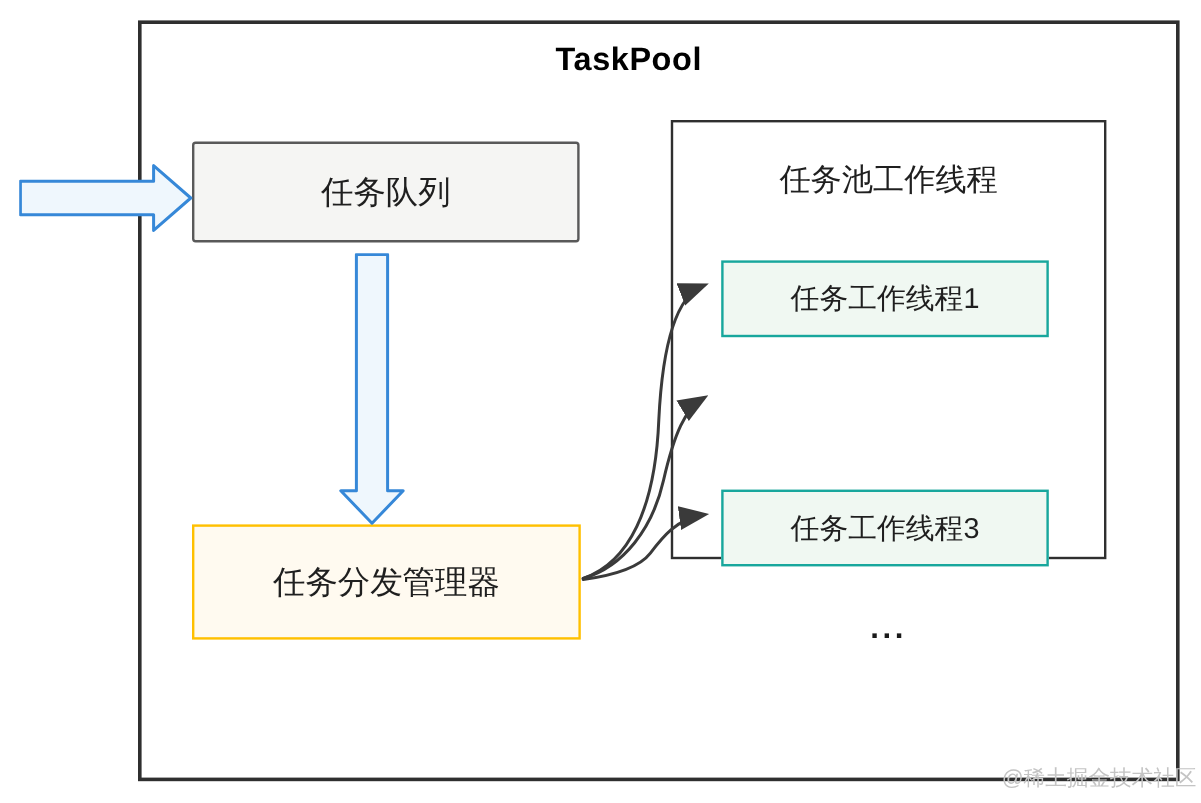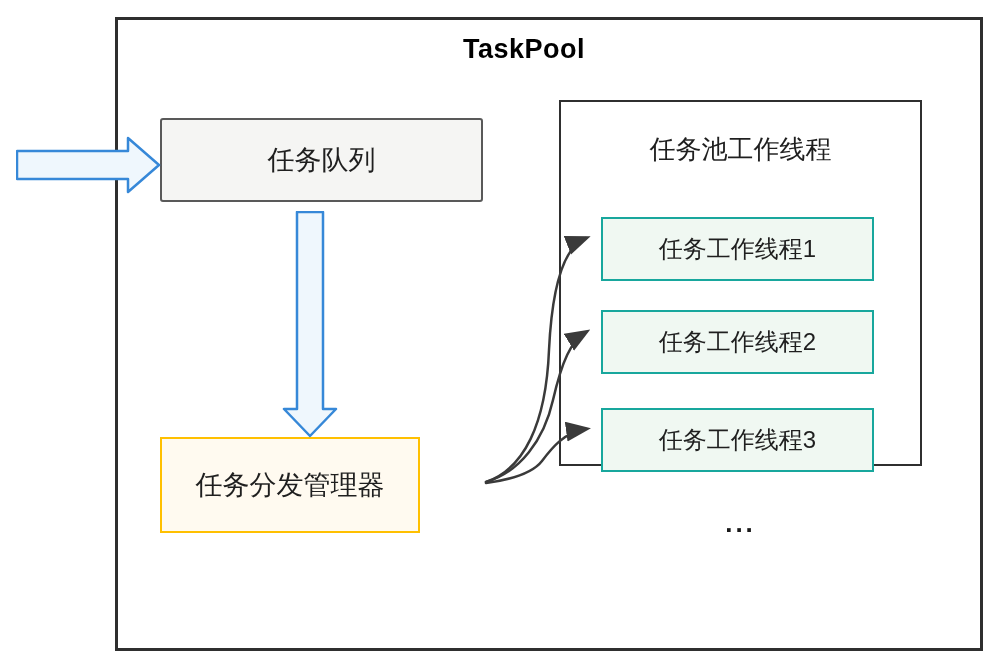--- a/index.html
+++ b/index.html
@@ -40,21 +40,21 @@
   .queue-box {
     left: 160px; top: 118px;
     width: 323px; height: 84px;
     border: 2px solid var(--queue-border, #595959);
     background: var(--queue-fill, #f5f5f3);
     border-radius: 3px;
     font-size: 27px;
   }
   .manager-box {
     left: 160px; top: 437px;
-    width: 260px; height: 96px;
+    width: 324px; height: 96px;
     border: 2px solid var(--manager-border, #ffc000);
     background: var(--manager-fill, #fffaf0);
     font-size: 27px;
   }
   .pool-panel {
     position: absolute;
     left: 559px; top: 88px;
     width: 363px; height: 366px;
     border: 2px solid var(--outer-border, #2f2f2f);
     box-sizing: border-box;
@@ -145,35 +145,33 @@
   <div class="node manager-box">
     <span>任务分发管理器</span>
   </div>
 
   <div class="pool-panel">
     <div class="pool-title">任务池工作线程</div>
 
     <div class="node worker-box worker-1">
       <span>任务工作线程1</span>
     </div>
-    <div class="node worker-box worker-2">
-      <span>任务工作线程2</span>
-    </div>
     <div class="node worker-box worker-3">
       <span>任务工作线程3</span>
     </div>
 
     <div class="pool-ellipsis">...</div>
   </div>
 
   <svg class="connectors" viewBox="0 0 1001 669">
     <defs>
       <marker id="ah" markerWidth="10" markerHeight="10" refX="8" refY="4" orient="auto">
         <path d="M0,0 L10,4 L0,8 z" fill="#3a3a3a"></path>
       </marker>
     </defs>
     <path class="flow" d="M 486 482 C 524 469 546 424 549 350 C 552 288 563 247 586 238" marker-end="url(#ah)"></path>
     <path class="flow" d="M 486 482 C 520 472 544 440 553 400 C 562 361 571 341 586 332" marker-end="url(#ah)"></path>
     <path class="flow" d="M 486 483 C 508 480 532 474 542 461 C 551 449 564 432 586 429" marker-end="url(#ah)"></path>
   </svg>
 
+  <div class="watermark">@稀土掘金技术社区</div>
 
 </div>
 
 </body></html>

